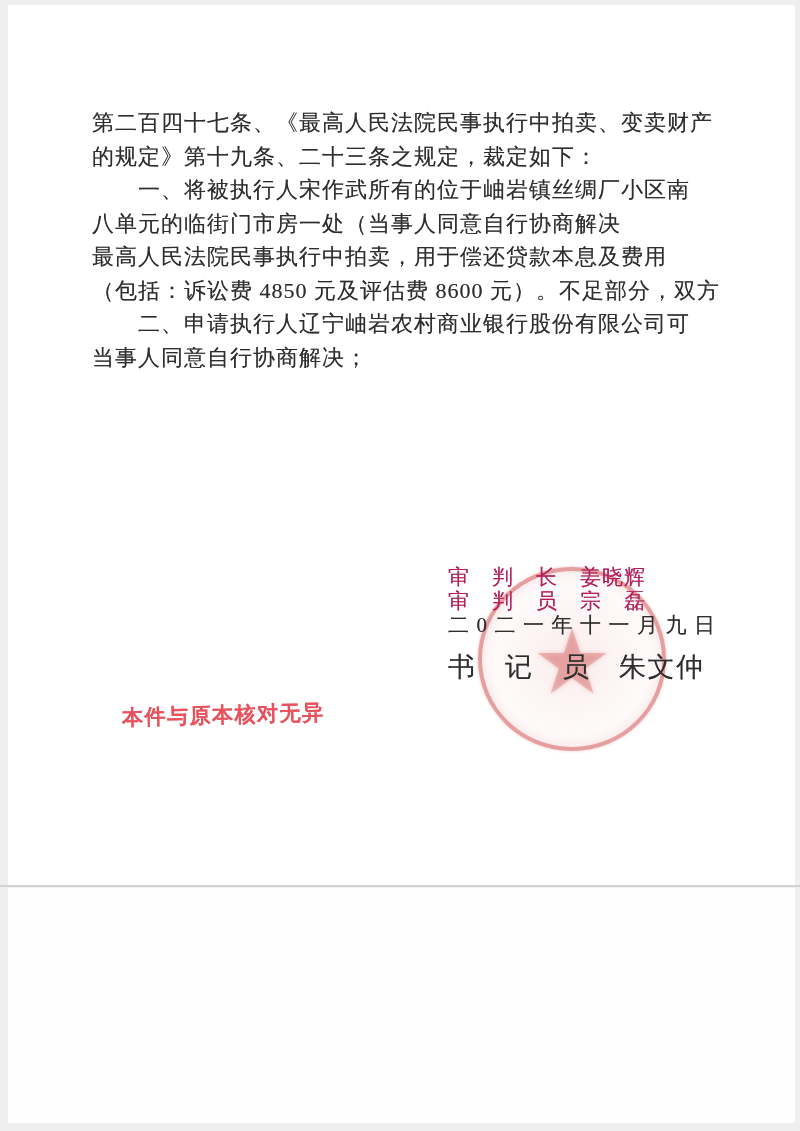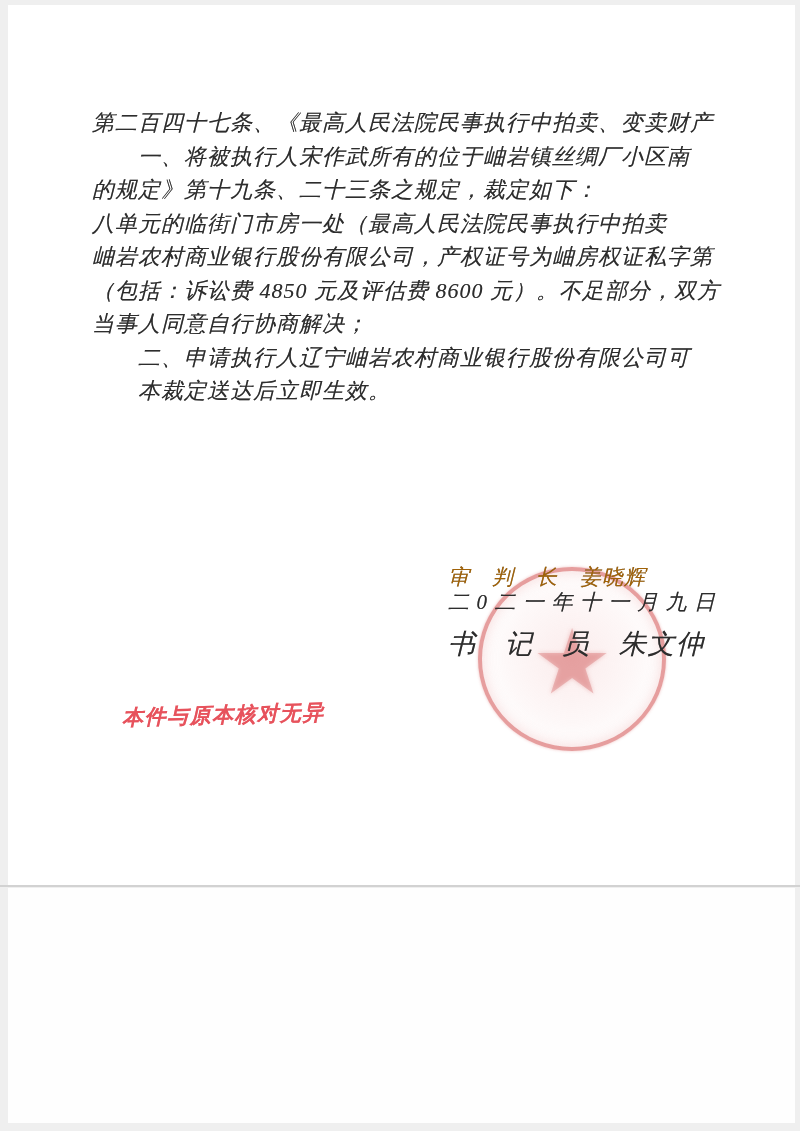--- a/index.html
+++ b/index.html
@@ -7,21 +7,21 @@
     width: 800px; height: 1131px;
     position: relative;
     background: #efefef;
     font-family: "Liberation Serif", "DejaVu Serif", serif;
     overflow: hidden;
   }
   .scan-page {
     position: absolute;
     background: #ffffff;
   }
-  #page1 { left: 8px; top: 5px; width: 787px; height: 880px; font-style: italic; }
+  #page1 { left: 8px; top: 5px; width: 787px; height: 880px; }
   #page2 { left: 8px; top: 888px; width: 787px; height: 235px; background:#fefefe; }
   .page-divider {
     position: absolute;
     left: 0; top: 885px; width: 800px; height: 2px;
     background: #d2d2d2;
   }
   
   .doc-body {
     position: absolute;
     left: 84px; top: 101px; width: 640px;
@@ -38,21 +38,21 @@
   
   .sig-block {
     position: absolute;
     left: 440px; top: 561px;
     z-index: 2;
   }
   .sig-line {
     font-size: 21px;
     line-height: 23.5px;
     letter-spacing: 1px;
-    color: #a16207;
+    color: #be185d;
     white-space: pre;
     text-shadow: 0 0 0.5px rgba(70,70,70,0.55);
   }
   .date-line {
     font-size: 21px;
     line-height: 24px;
     letter-spacing: 7.5px;
     color: #2d2d2d;
     white-space: pre;
     text-shadow: 0 0 0.5px rgba(70,70,70,0.55);
@@ -107,36 +107,36 @@
     white-space: pre;
   }
 </style>
 </head>
 <body>
 
 <div class="scan-page" id="page1">
 
   <div class="doc-body">
     <div class="doc-line">第二百四十七条、《最高人民法院民事执行中拍卖、变卖财产</div>
+    <div class="doc-line">的规定》第十九条、二十三条之规定，裁定如下：</div>
     <div class="doc-line">　　一、将被执行人宋作武所有的位于岫岩镇丝绸厂小区南</div>
-    <div class="doc-line">的规定》第十九条、二十三条之规定，裁定如下：</div>
-    <div class="doc-line">八单元的临街门市房一处（最高人民法院民事执行中拍卖</div>
-    <div class="doc-line">岫岩农村商业银行股份有限公司，产权证号为岫房权证私字第</div>
+    <div class="doc-line">八单元的临街门市房一处（当事人同意自行协商解决</div>
+    <div class="doc-line">最高人民法院民事执行中拍卖，用于偿还贷款本息及费用</div>
     <div class="doc-line">（包括：诉讼费 4850 元及评估费 8600 元）。不足部分，双方</div>
+    <div class="doc-line">　　二、申请执行人辽宁岫岩农村商业银行股份有限公司可</div>
     <div class="doc-line">当事人同意自行协商解决；</div>
-    <div class="doc-line">　　二、申请执行人辽宁岫岩农村商业银行股份有限公司可</div>
-    <div class="doc-line">　　本裁定送达后立即生效。</div>
   </div>
 
   <div class="court-seal">
     <span class="seal-star">★</span>
   </div>
 
   <div class="sig-block">
     <div class="sig-line">审　判　长　姜晓辉</div>
+    <div class="sig-line">审　判　员　宗　磊</div>
     <div class="date-line">二0二一年十一月九日</div>
     <div class="clerk-line">书　记　员　朱文仲</div>
   </div>
 
   <div class="verify-stamp">本件与原本核对无异</div>
 
 </div>
 
 <div class="page-divider"></div>
 

